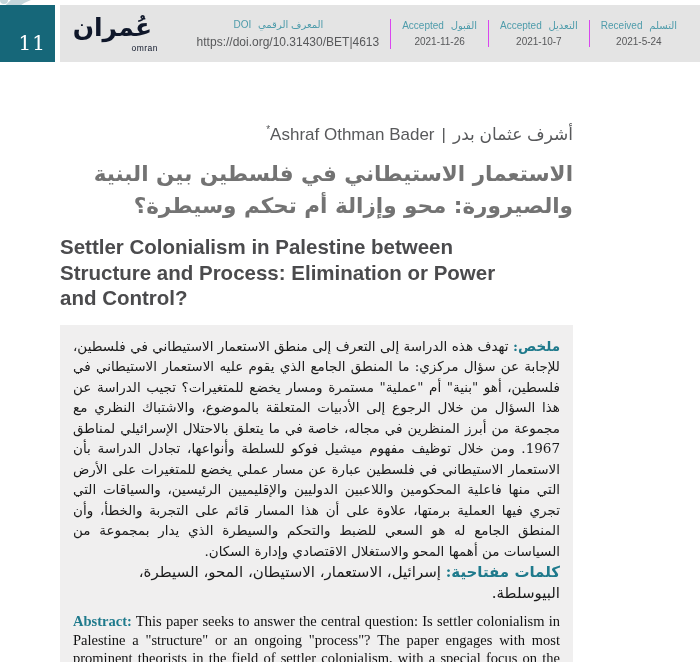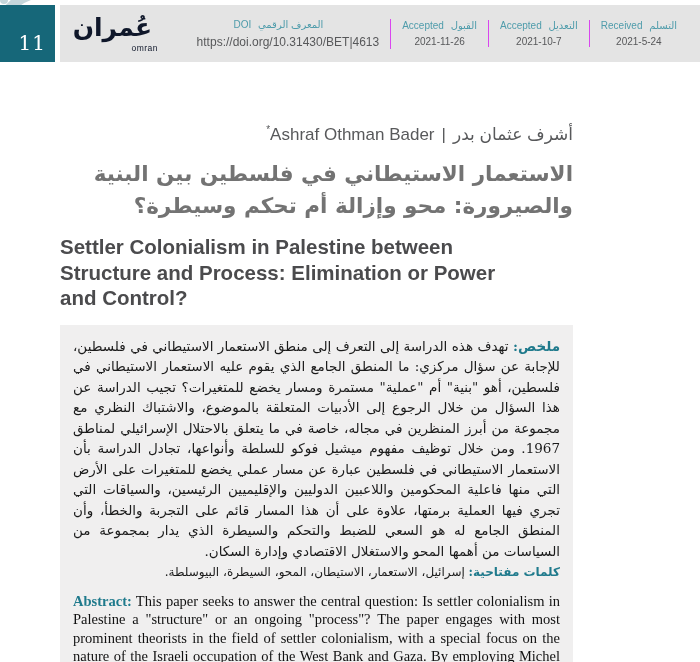--- a/index.html
+++ b/index.html
@@ -55,21 +55,21 @@
   
   .abstract-box {
     margin-top:14px; background:#f0efef; padding:11px 13px 20px 13px; width:513px;
   }
   .teal { color:#1f7a8c; font-weight:bold; }
   .abs-ar {
     direction:rtl; text-align:justify; color:#1a1a1a; font-size:13.5px; line-height:20.5px;
     font-family:"DejaVu Serif","DejaVu Sans",serif;
   }
   .keywords {
-    direction:rtl; text-align:right; color:#1a1a1a; font-size:12px; line-height:20.5px;
+    direction:rtl; text-align:right; color:#1a1a1a; font-size:15px; line-height:20.5px;
     font-family:"DejaVu Serif","DejaVu Sans",serif; margin-top:1px;
   }
   .abs-en {
     direction:ltr; text-align:justify; color:#111; font-size:14.5px; line-height:18.5px;
     font-family:"Liberation Serif","DejaVu Serif",serif; margin-top:9px;
   }
 </style>
 </head>
 <body>
 

